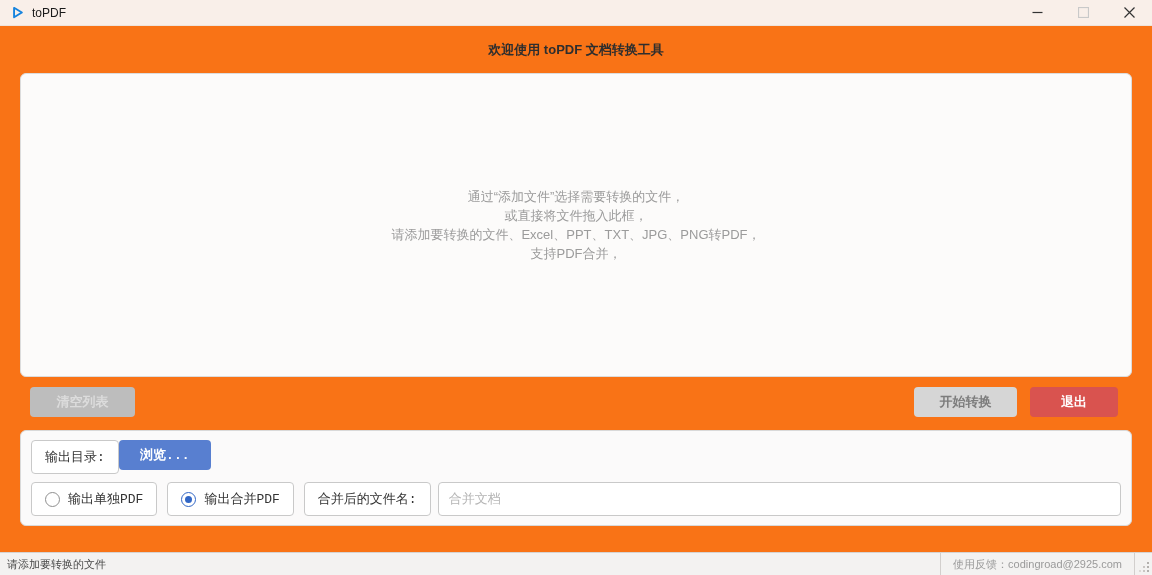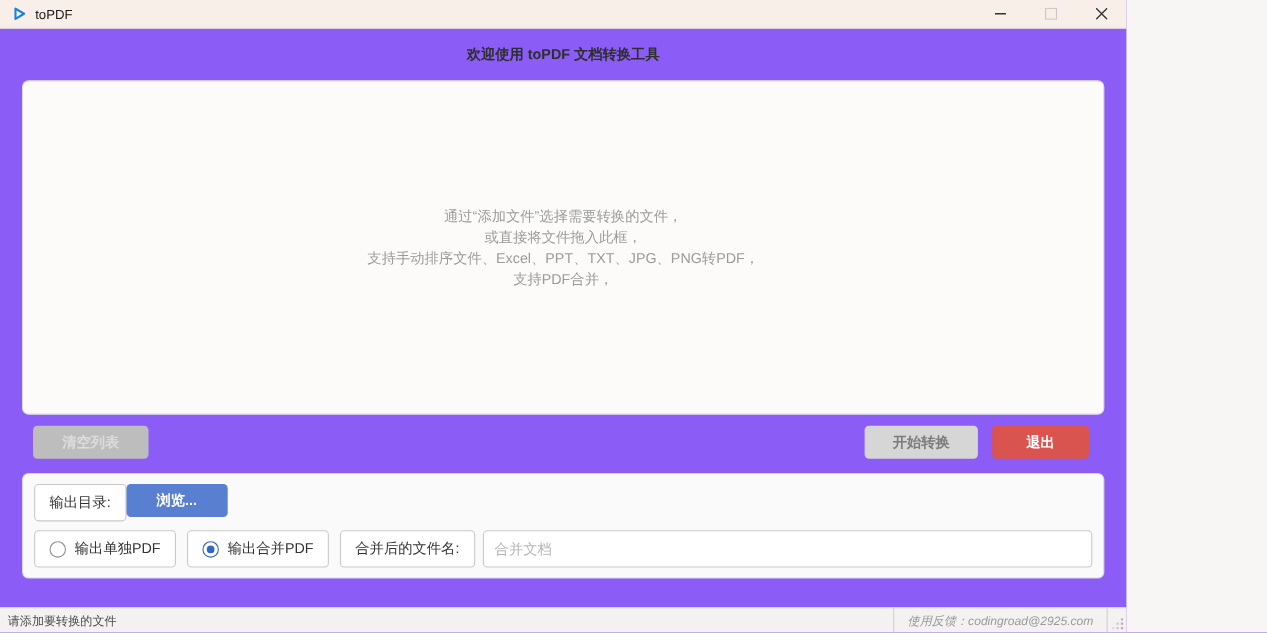--- a/index.html
+++ b/index.html
@@ -3,23 +3,23 @@
 <meta charset="utf-8">
 <style>
   * { box-sizing: border-box; margin: 0; padding: 0; }
   html,body { width: 1152px; height: 575px; }
   body {
     font-family: "Liberation Sans", "DejaVu Sans", sans-serif;
     background: #f7f6f5;
     overflow: hidden;
   }
   .window {
-    width: 1024px; height: 575px;
+    width: 1152px; height: 575px;
     display: flex; flex-direction: column;
-    background: #8b5cf6;
+    background: #f97316;
   }
 
   
   .titlebar {
     height: 26px; flex: 0 0 26px;
     background: #f9efe9;
     border-bottom: 1px solid #eee3dc;
     display: flex; align-items: center; justify-content: space-between;
     padding-left: 10px;
   }
@@ -65,21 +65,21 @@
   .toolbar-spacer { flex: 1; }
   .btn-start { width: 103px; background: #d6d6d6; color: #7c7c7c; cursor: default; }
   .btn-exit { width: 88px; margin-left: 13px; margin-right: 14px; background: #d9534f; color: #ffffff; }
 
   
   .output-panel {
     margin-top: 13px;
     border: 1px solid #d9d9d9; border-radius: 6px;
     background: #fbfafa;
     padding: 9px 10px;
-    display: flex; flex-direction: column; gap: 8px;
+    display: flex; flex-direction: column; gap: 8px; font-family: Liberation Mono, monospace;
   }
   .field-row { display: flex; align-items: stretch; height: 34px; }
   .label-box, .radio-box {
     border: 1px solid #c9c9c9; border-radius: 4px; background: #ffffff;
     display: flex; align-items: center; padding: 0 13px;
     font-size: 13px; color: #333333; white-space: nowrap;
   }
   .radio-box { gap: 8px; cursor: pointer; }
   .text-input {
     border: 1px solid #c9c9c9; border-radius: 4px;
@@ -104,21 +104,21 @@
 
   
   .statusbar {
     flex: 0 0 23px; height: 23px;
     background: #f3f2f1;
     border-top: 1px solid #d6d3d1;
     display: flex; align-items: center; justify-content: space-between;
     font-size: 11px;
   }
   .status-left { color: #4a4a4a; padding-left: 7px; }
-  .status-right { display: flex; align-items: center; height: 100%; font-style: italic; }
+  .status-right { display: flex; align-items: center; height: 100%; }
   .status-sep { width: 1px; height: 100%; background: #d2cfcd; }
   .status-feedback { color: #9a9a9a; padding: 0 12px; }
   .resize-grip { width: 17px; height: 100%; display: flex; align-items: flex-end; justify-content: flex-end; padding: 0 2px 2px 0; }
 </style>
 </head>
 <body>
 
 <div class="window">
 
   <div class="titlebar">
@@ -149,21 +149,21 @@
     </div>
   </div>
 
   <div class="main">
     <h1 class="page-title">欢迎使用 toPDF 文档转换工具</h1>
 
     <div class="dropzone">
       <div class="drop-hint">
         <span>通过“添加文件”选择需要转换的文件，</span>
         <span>或直接将文件拖入此框，</span>
-        <span>支持手动排序文件、Excel、PPT、TXT、JPG、PNG转PDF，</span>
+        <span>请添加要转换的文件、Excel、PPT、TXT、JPG、PNG转PDF，</span>
         <span>支持PDF合并，</span>
       </div>
     </div>
 
     <div class="toolbar">
       <button class="btn btn-clear">
         <span>清空列表</span>
       </button>
       <div class="toolbar-spacer"></div>
       <button class="btn btn-start">

